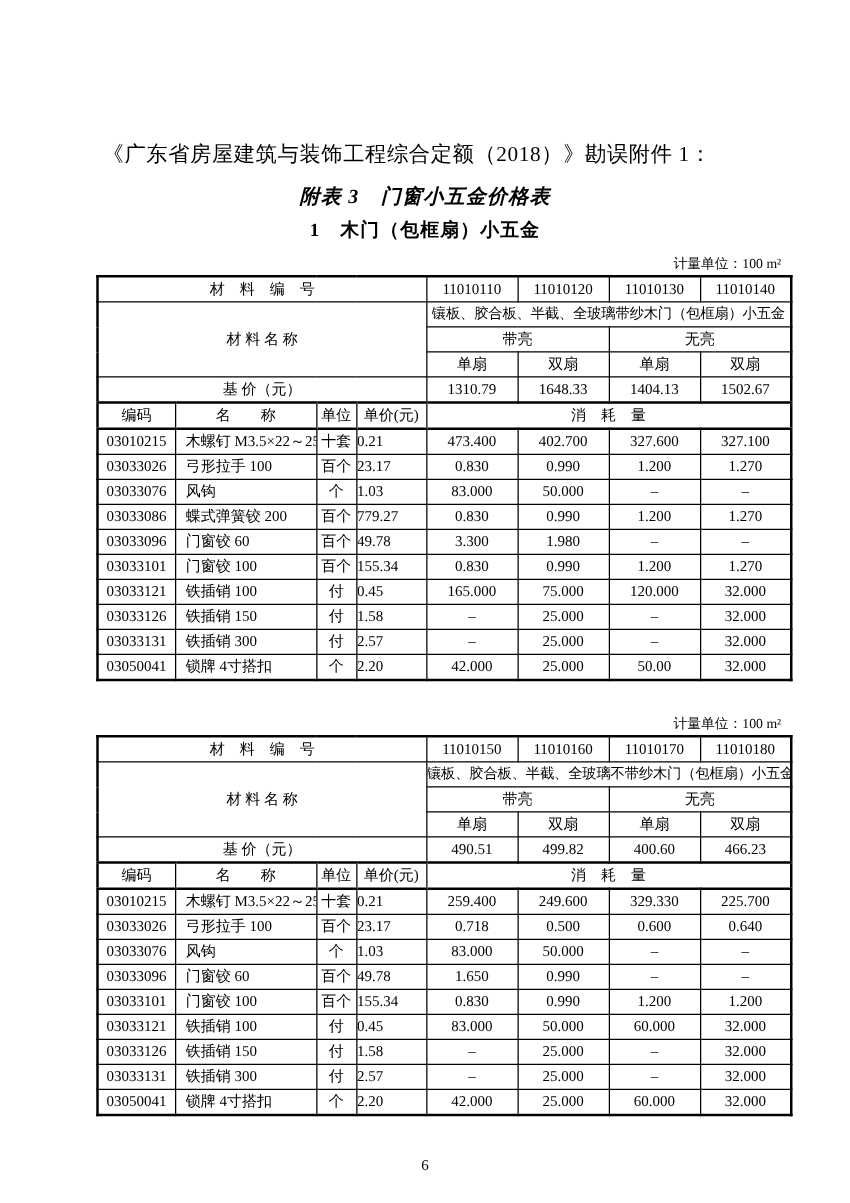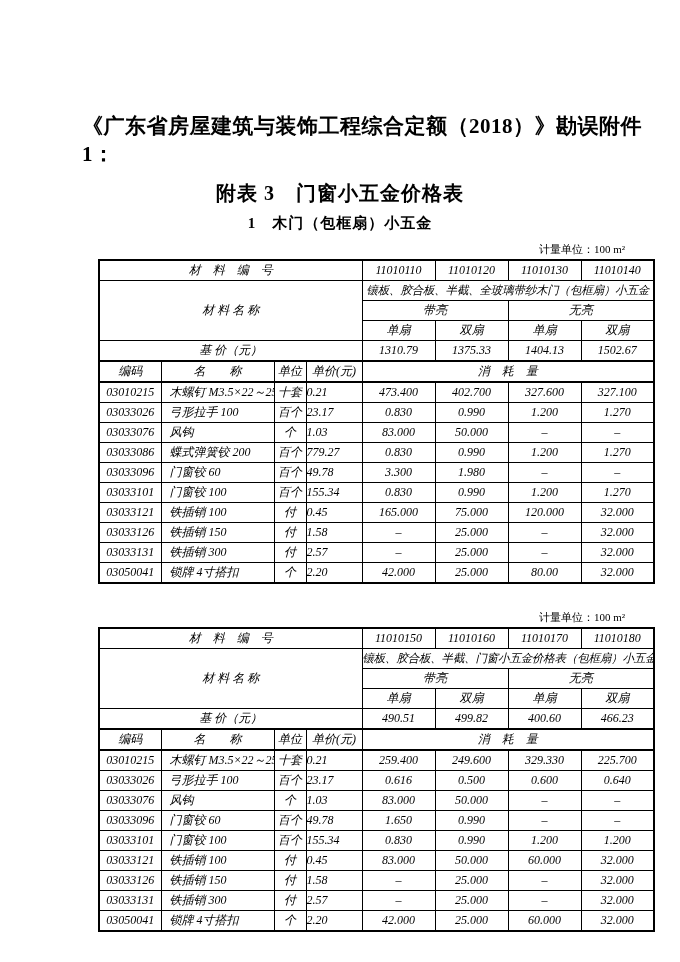--- a/index.html
+++ b/index.html
@@ -3,37 +3,36 @@
 <meta charset="utf-8">
 <style>
   html,body{margin:0;padding:0;background:#fff;}
   body{
     width:680px;height:962px;
     font-family:"Liberation Serif","DejaVu Serif",serif;
     color:#000;position:relative;overflow:hidden;
   }
   .doc-note{
     margin:112px 0 0 82px;
-    font-size:21px;font-weight:bold;letter-spacing:0.5px;
+    font-size:17px;font-weight:normal;letter-spacing:0.5px;
   }
   .main-title{
-    text-align:center;font-size:20px;font-weight:bold;margin-top:12px;letter-spacing:1px;
+    text-align:center;font-size:16px;font-weight:bold;margin-top:12px;letter-spacing:1px;font-style:italic;
   }
   .sub-title{
     text-align:center;font-size:15px;font-weight:bold;margin-top:7px;letter-spacing:1px;
   }
   .unit-label{
     width:555px;margin-left:70px;text-align:right;font-size:11px;margin-top:9px;
   }
   .unit-label.second{margin-top:26px;}
   table.price-table{
-    width:555px;margin-left:98px;margin-top:2px;
+    width:555px;margin-left:77px;margin-top:2px;
     border-collapse:collapse;table-layout:fixed;
     font-size:12px;
-    font-style:italic;
   }
   table.price-table td{
     border:1px solid #000;
     height:19px;line-height:19px;
     text-align:center;padding:0;
     overflow:hidden;white-space:nowrap;
   }
   table.price-table{border:2px solid #000;}
   table.price-table tr.chdr td{border-top:2px solid #000;border-bottom:2px solid #000;}
   table.price-table td.name{text-align:left;padding-left:8px;}
@@ -81,21 +80,21 @@
     </tr>
     <tr>
       <td>单扇</td>
       <td>双扇</td>
       <td>单扇</td>
       <td>双扇</td>
     </tr>
     <tr>
       <td colspan="4">基 价（元）</td>
       <td>1310.79</td>
-      <td>1375.33</td>
+      <td>1648.33</td>
       <td>1404.13</td>
       <td>1502.67</td>
     </tr>
     <tr class="chdr">
       <td>编码</td>
       <td>名　　称</td>
       <td>单位</td>
       <td>单价(元)</td>
       <td colspan="4">消　耗　量</td>
     </tr>
@@ -191,21 +190,21 @@
         <td class="val">–</td>
         <td class="val">32.000</td>
       </tr>
       <tr>
         <td class="code">03050041</td>
         <td class="name">锁牌 4寸搭扣</td>
         <td class="unit">个</td>
         <td class="price">2.20</td>
         <td class="val">42.000</td>
         <td class="val">25.000</td>
-        <td class="val">80.00</td>
+        <td class="val">50.00</td>
         <td class="val">32.000</td>
       </tr>
     </tbody>
 </table>
 
 <div class="unit-label second">计量单位：100 m²</div>
 
 <table class="price-table">
   <colgroup>
     <col style="width:62px">
@@ -220,21 +219,21 @@
   <tbody>
     <tr>
       <td colspan="4">材　料　编　号</td>
       <td>11010150</td>
       <td>11010160</td>
       <td>11010170</td>
       <td>11010180</td>
     </tr>
     <tr>
       <td colspan="4" rowspan="3">材 料 名 称</td>
-      <td colspan="4" class="mat-name">镶板、胶合板、半截、门窗小五金价格表（包框扇）小五金</td>
+      <td colspan="4" class="mat-name">镶板、胶合板、半截、全玻璃不带纱木门（包框扇）小五金</td>
     </tr>
     <tr>
       <td colspan="2">带亮</td>
       <td colspan="2">无亮</td>
     </tr>
     <tr>
       <td>单扇</td>
       <td>双扇</td>
       <td>单扇</td>
       <td>双扇</td>
@@ -263,21 +262,21 @@
         <td class="val">259.400</td>
         <td class="val">249.600</td>
         <td class="val">329.330</td>
         <td class="val">225.700</td>
       </tr>
       <tr>
         <td class="code">03033026</td>
         <td class="name">弓形拉手 100</td>
         <td class="unit">百个</td>
         <td class="price">23.17</td>
-        <td class="val">0.616</td>
+        <td class="val">0.718</td>
         <td class="val">0.500</td>
         <td class="val">0.600</td>
         <td class="val">0.640</td>
       </tr>
       <tr>
         <td class="code">03033076</td>
         <td class="name">风钩</td>
         <td class="unit">个</td>
         <td class="price">1.03</td>
         <td class="val">83.000</td>

